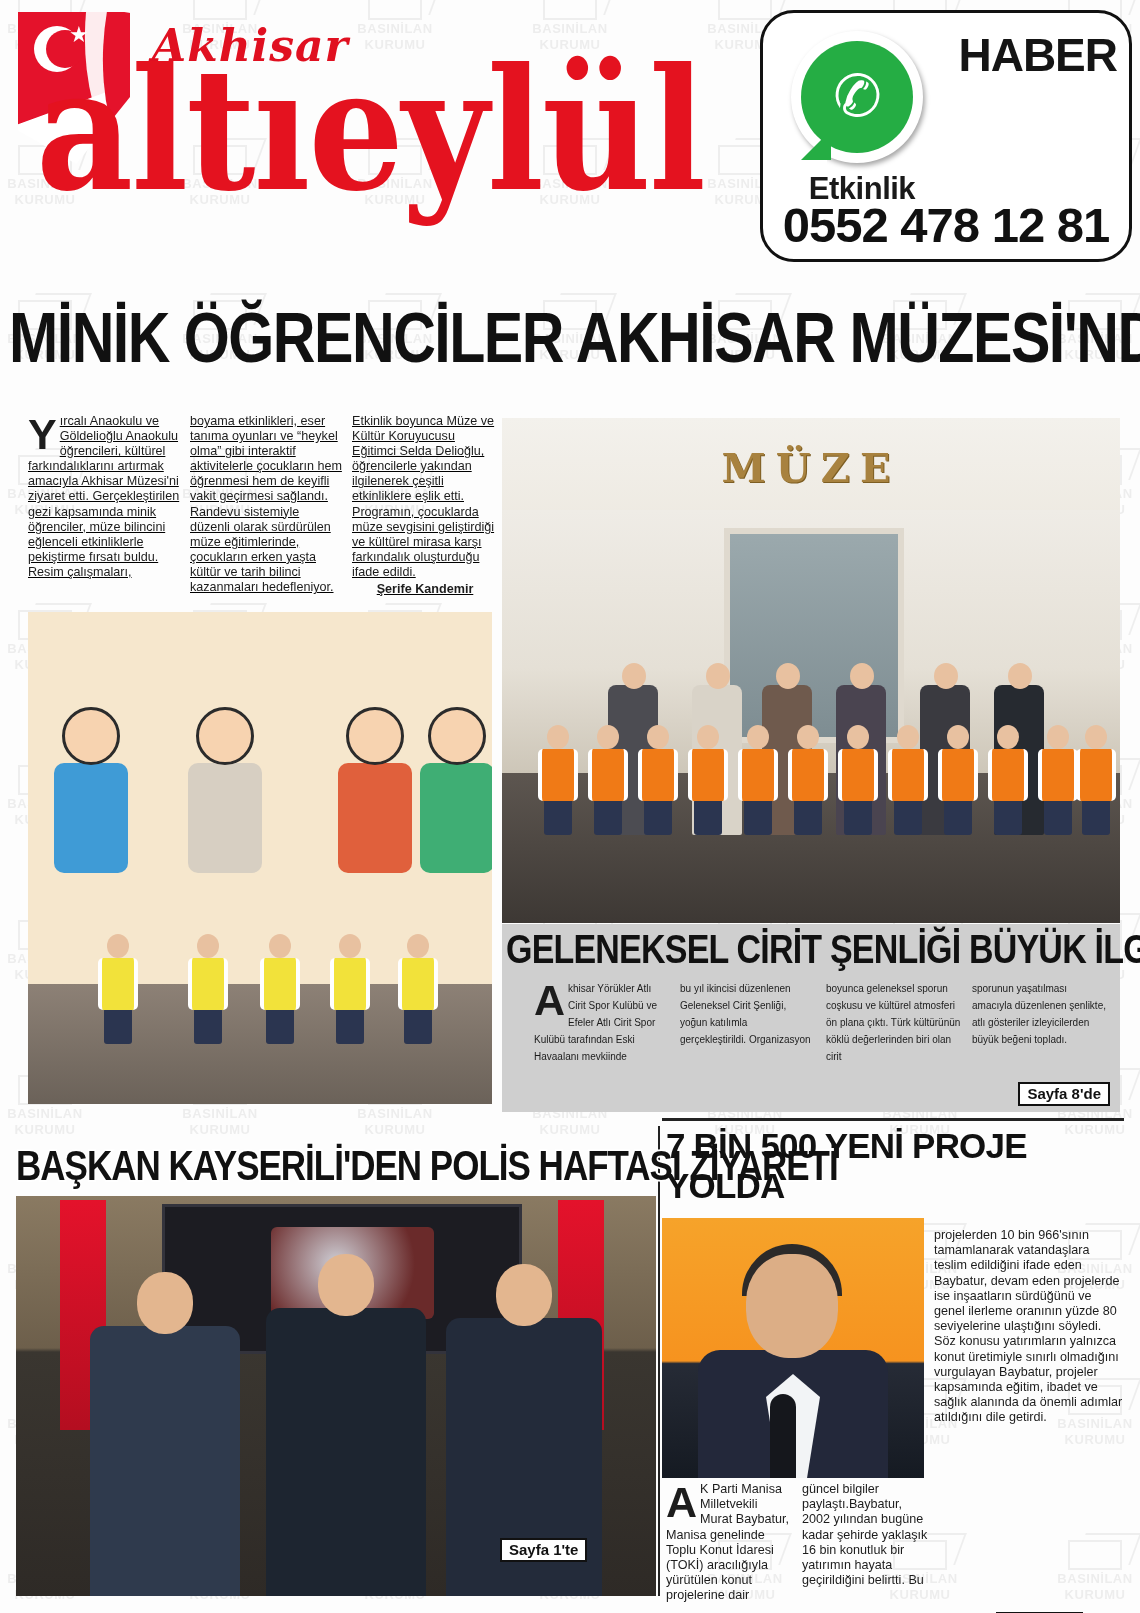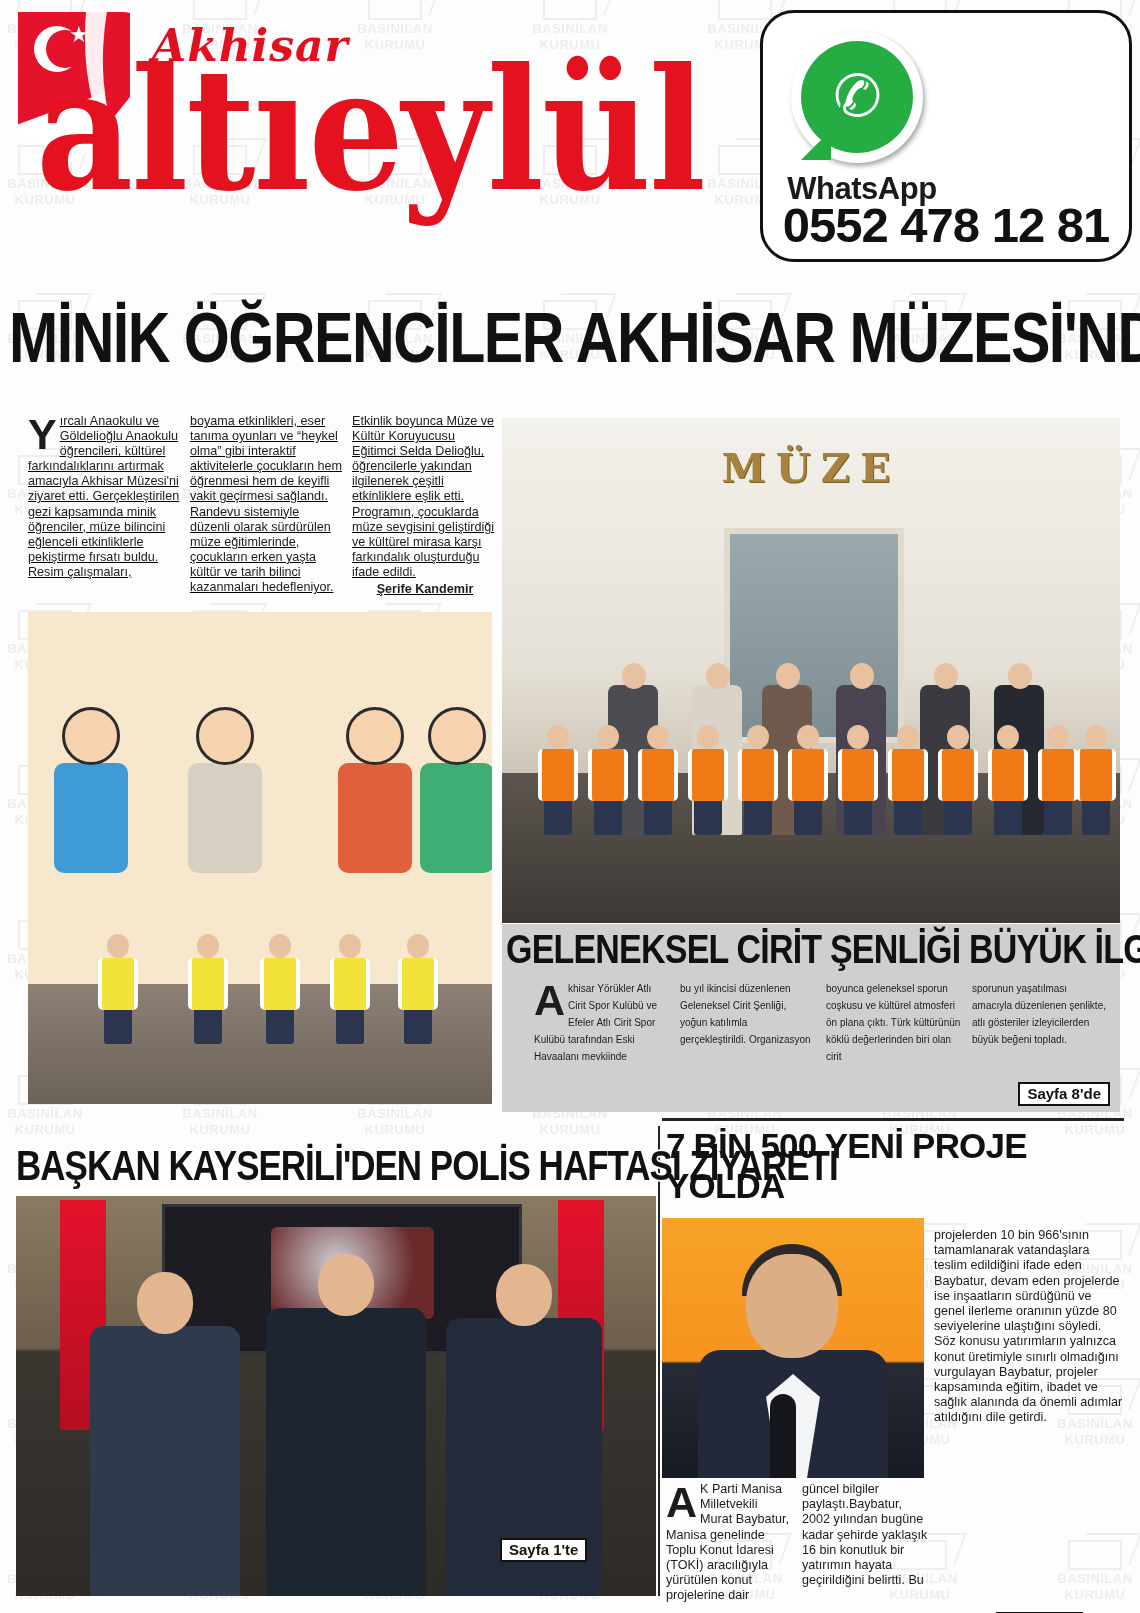--- a/index.html
+++ b/index.html
@@ -490,22 +490,23 @@
 
     <div class="brand-top">Akhisar</div>
     <div class="brand-main">altıeylül</div>
 
     <div class="wa-box">
       <div class="wa-logo">
         <div class="bub"></div>
         <div class="grn"></div>
         <div class="hand">✆</div>
       </div>
-      <div class="wa-word">WhatsApp</div>
+      <div class="wa-word">Etkinlik</div>
       <div class="wa-lines">
+        <div>HABER</div>
       </div>
       <div class="wa-phone">0552 478 12 81</div>
     </div>
 
   </div>
 
   <div class="lead-hl">MİNİK ÖĞRENCİLER AKHİSAR MÜZESİ'NDE KÜLTÜRLE BULUŞTU</div>
 
   <div class="lead-cols">
     <div class="col c1 dropcap">Yırcalı Anaokulu ve Göldelioğlu Anaokulu öğrencileri, kültürel farkındalıklarını artırmak amacıyla Akhisar Müzesi'ni ziyaret etti. Gerçekleştirilen gezi kapsamında minik öğrenciler, müze bilincini eğlenceli etkinliklerle pekiştirme fırsatı buldu. Resim çalışmaları,</div>

